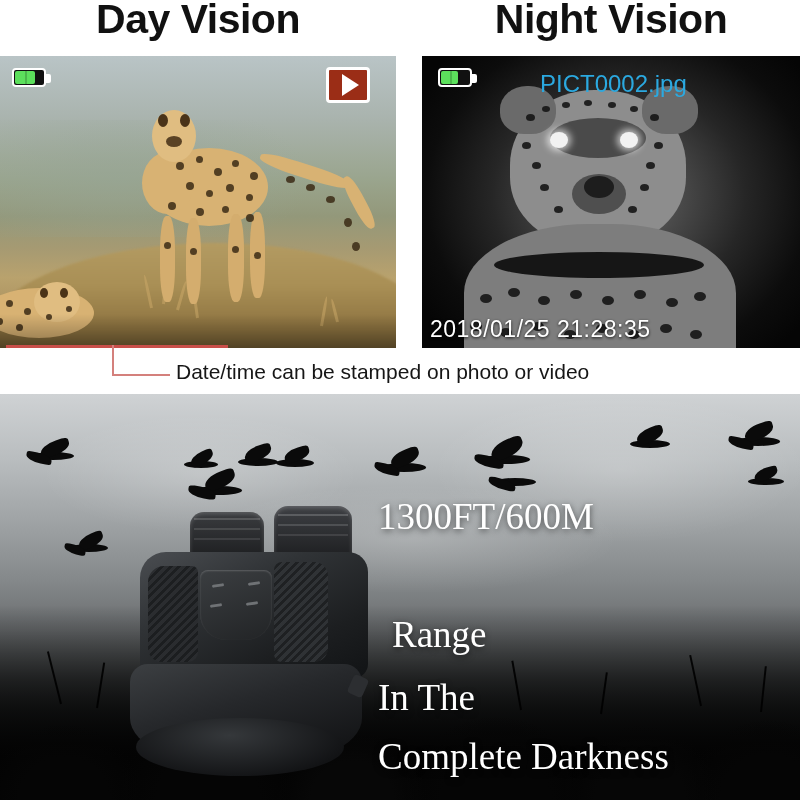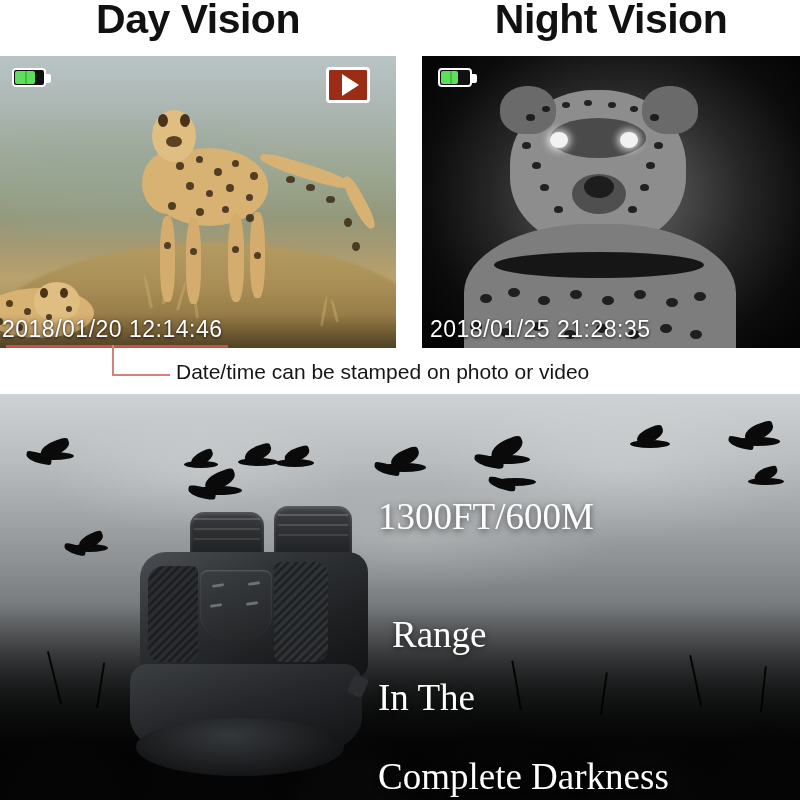--- a/index.html
+++ b/index.html
@@ -146,21 +146,21 @@
 
   
   .hero-line{
     position:absolute; color:#fff; font-family:"Liberation Serif", serif;
     white-space:nowrap; text-shadow:0 2px 6px rgba(0,0,0,.6);
   }
   #hero-line-0{ left:378px; top:495px; font-size:37px; }
   #hero-line-1{ left:392px; top:554px; font-size:37px; }
   #hero-line-2{ left:392px; top:613px; font-size:37px; }
   #hero-line-3{ left:378px; top:676px; font-size:37px; }
-  #hero-line-4{ left:378px; top:755px; font-size:37px;text-align:center; }
+  #hero-line-4{ left:378px; top:735px; font-size:37px;text-align:center; }
 </style>
 </head>
 <body>
 
 <div id="stage">
 
   <div class="vision-title" id="title-day">Day Vision</div>
   <div class="vision-title" id="title-night">Night Vision</div>
 
   <div class="panel" id="panel-day">
@@ -227,21 +227,20 @@
                 background:linear-gradient(180deg,rgba(0,0,0,0),rgba(0,0,0,.35));"></div>
   </div>
 
   <div class="battery" id="battery-day">
     <div class="fill"></div>
       <div class="seg" style="left:11px;"></div>
   </div>
   <div id="play-button">
     <div class="tri"></div>
   </div>
-  <div class="timestamp" id="timestamp-day">2018/01/20  12:14:46</div>
 
   <div class="panel" id="panel-night">
     <div class="photo">
       <div class="night-bg"></div>
 
       <div class="leo-head" style="left:88px;top:34px;width:176px;height:156px;"></div>
 
       <div class="leo-head" style="left:78px;top:30px;width:56px;height:48px;background:#6a6a6a;"></div>
       <div class="leo-head" style="left:220px;top:30px;width:56px;height:48px;background:#6a6a6a;"></div>
 
@@ -288,20 +287,21 @@
       <div class="leo-spot" style="left:238px;top:268px;width:12px;height:9px;"></div>
       <div class="leo-spot" style="left:268px;top:274px;width:12px;height:9px;"></div>
 
     </div>
   </div>
 
   <div class="battery" id="battery-night">
     <div class="fill"></div>
       <div class="seg" style="left:10px;"></div>
   </div>
+  <div class="filename" id="filename-night">PICT0002.jpg</div>
   <div class="timestamp" id="timestamp-night">2018/01/25  21:28:35</div>
 
   <div id="callout-underline"></div>
   <div id="callout-vert"></div>
   <div id="callout-horiz"></div>
   <div id="caption">Date/time can be stamped on photo or video</div>
 
   <div id="hero">
     <div class="hero-sky"></div>
     <div class="hero-cloud" style="left:40px;  top:20px;  width:320px; height:120px;"></div>

